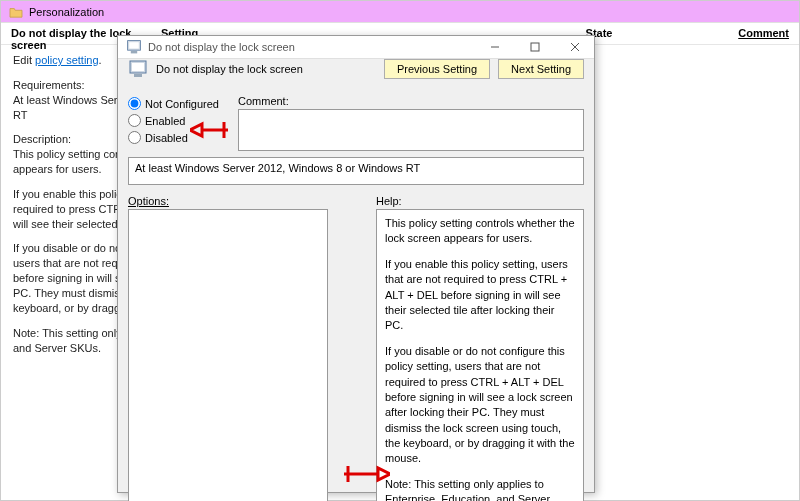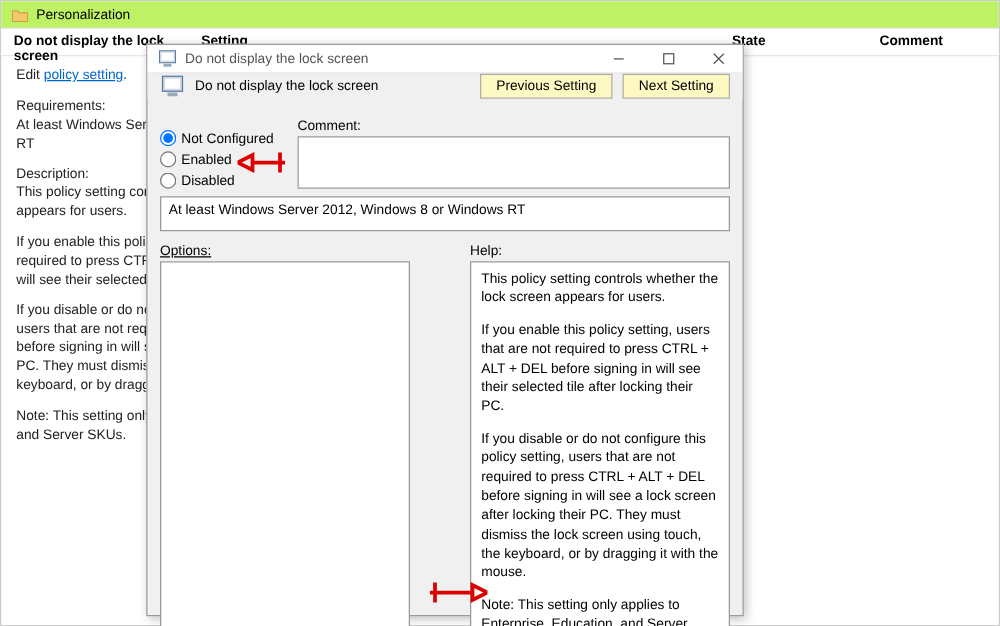--- a/index.html
+++ b/index.html
@@ -16,40 +16,40 @@
   }
   
   .bgwin {
     position: absolute;
     left: 0; top: 0; width: 800px; height: 501px;
     border: 1px solid #ccc;
     background: #fff;
   }
   .bg-header {
     height: 22px;
-    background: #bef264;
+    background: #f0abfc;
     border-bottom: 1px solid #e0e0e0;
     display: flex;
     align-items: center;
     padding-left: 8px;
     gap: 6px;
   }
   .folder-icon { width: 14px; height: 12px; }
   .bg-columns {
     display: flex;
     height: 22px;
     background: #fff;
     border-bottom: 1px solid #e6e6e6;
     font-weight: bold;
   }
   .bg-columns > div { padding: 4px 10px 0 10px; }
   .col-setting-title { width: 150px; font-weight: bold; }
   .col-setting { flex: 1; text-align: left; padding-left: 20px;}
   .col-state { width: 120px; text-align: center;}
-  .col-comment { width: 140px; text-align: center;}
+  .col-comment { width: 140px; text-align: right; text-decoration: underline;}
   .bg-body {
     padding: 8px 12px;
     font-size: 11px;
     line-height: 1.35;
     color: #222;
     width: 300px;
   }
   .bg-body a { color: #0066cc; text-decoration: underline; cursor: pointer; }
   .bg-body .section { margin-bottom: 10px; }
   .bg-body .label { }
@@ -104,21 +104,20 @@
   .content {
     flex: 1;
     padding: 4px 10px 0 10px;
     display: flex;
     flex-direction: column;
   }
   .row1 {
     display: flex;
     gap: 10px;
     margin-bottom: 6px;
-    align-items: flex-end;
   }
   .radios {
     display: flex;
     flex-direction: column;
     gap: 4px;
     width: 100px;
     padding-top: 2px;
   }
   .radio-item { display: flex; align-items: center; gap: 4px; }
   .radio-item input { margin: 0; }

